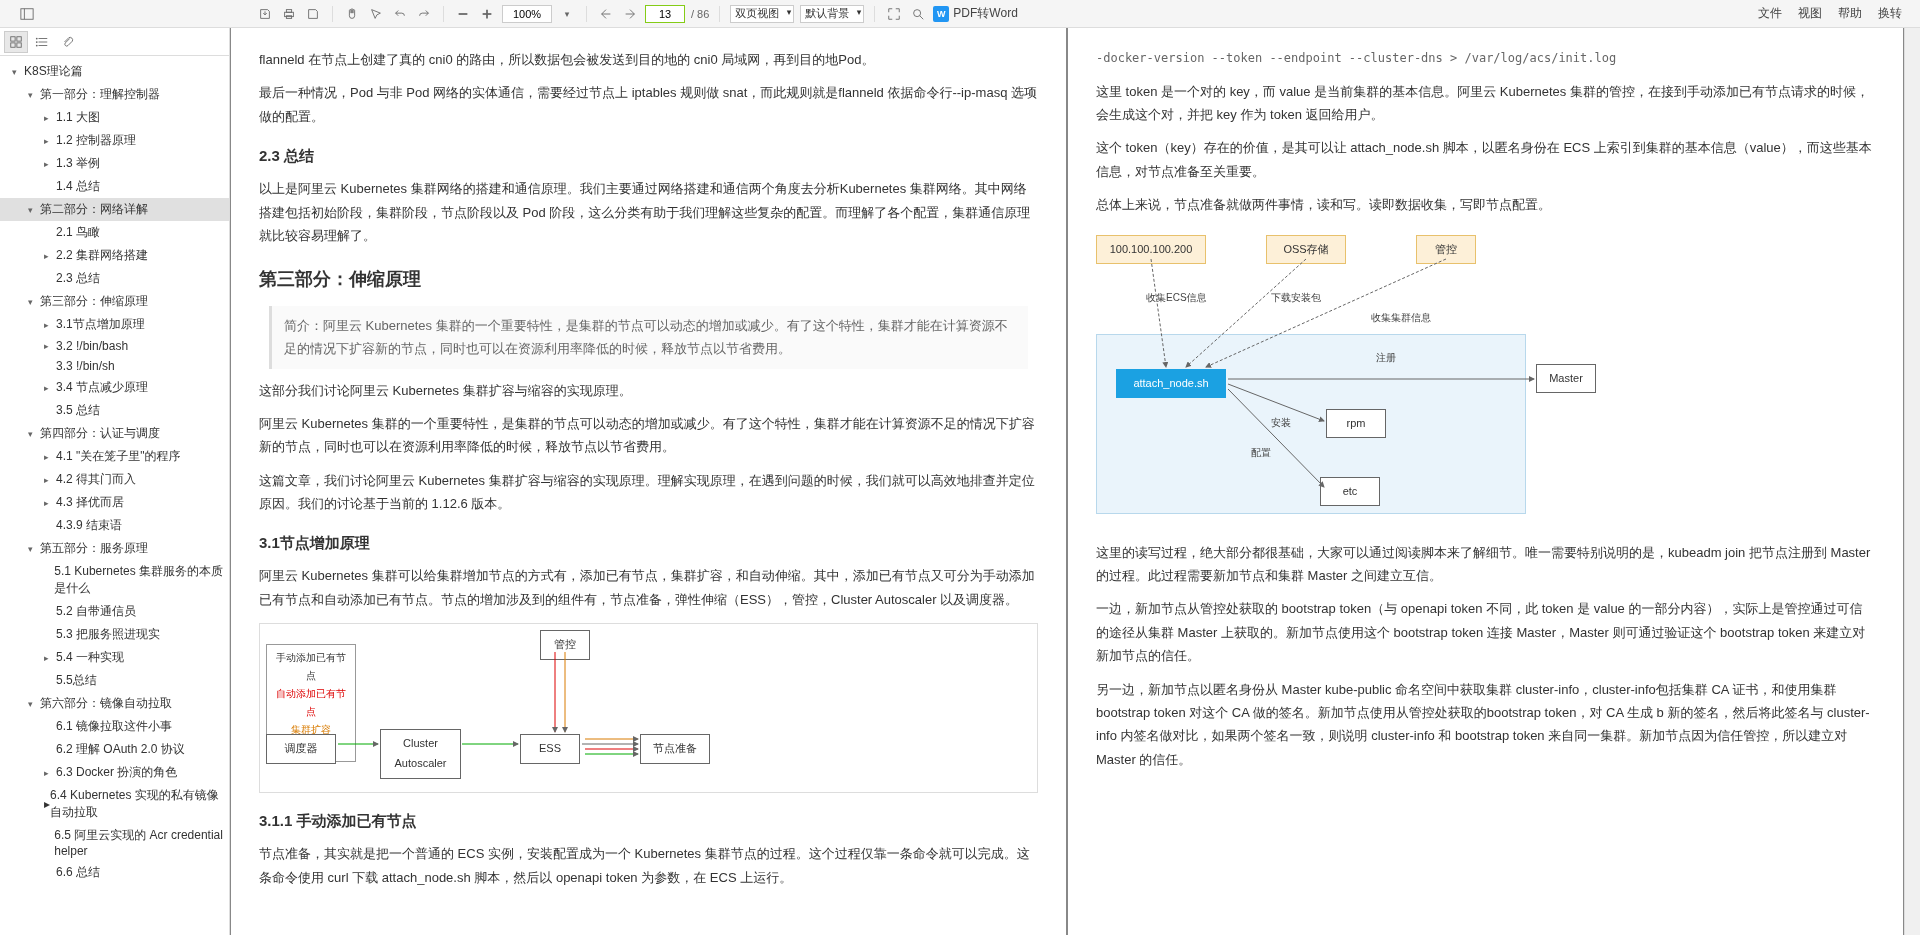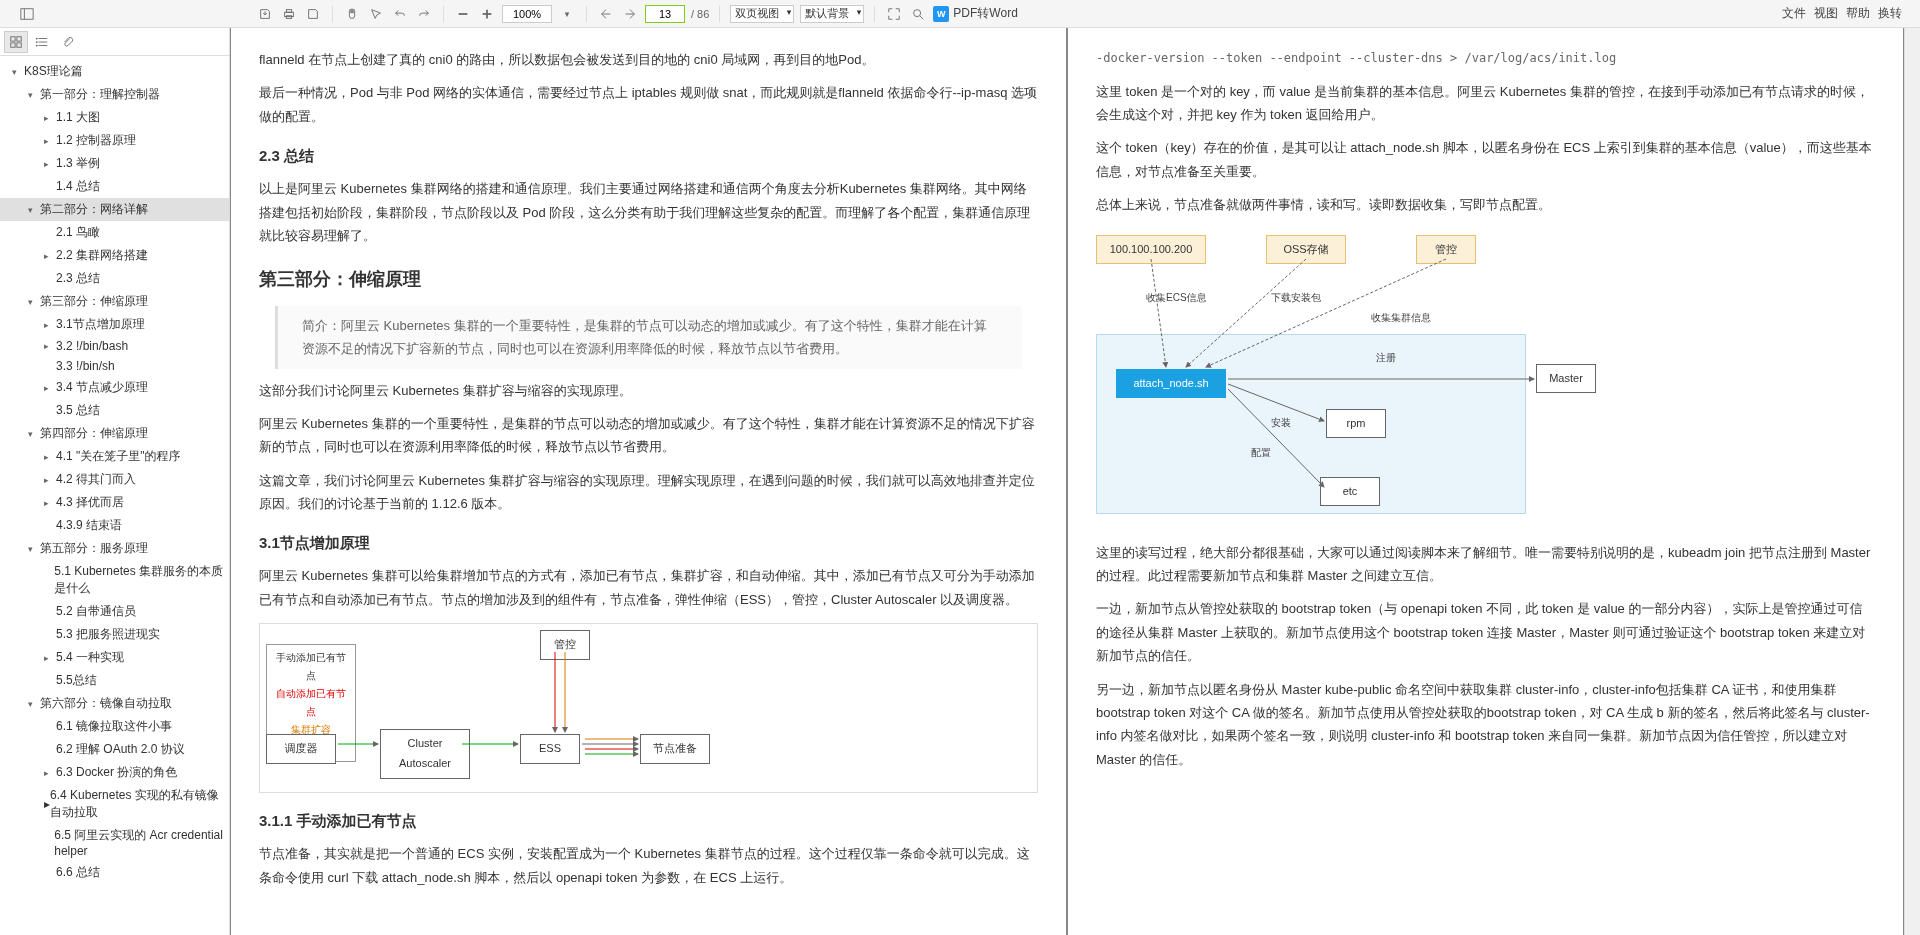--- a/index.html
+++ b/index.html
@@ -1,20 +1,20 @@
 <!DOCTYPE html>
 <html><head>
 <meta charset="utf-8">
 <style>
 *{margin:0;padding:0;box-sizing:border-box;font-family:"Microsoft YaHei",Arial,sans-serif}
 body{background:#fff;font-size:12px;color:#333;overflow:hidden}
 .toolbar{height:28px;background:#f5f5f5;border-bottom:1px solid #ddd;display:flex;align-items:center;padding:0 18px}
 .tb-left{width:230px;display:flex;align-items:center;gap:4px}
 .tb-center{flex:1;display:flex;align-items:center;justify-content:flex-start;gap:8px}
-.tb-right{display:flex;align-items:center;gap:8px}
+.tb-right{display:flex;align-items:center;gap:16px}
 .tb-icon{width:18px;height:18px;display:flex;align-items:center;justify-content:center;cursor:pointer;color:#666}
 .tb-icon svg{width:14px;height:14px}
 .tb-group{display:flex;align-items:center;gap:6px;margin-left:8px}
 .sep{width:1px;height:16px;background:#ddd;margin:0 4px}
 .zoom-input{width:50px;height:18px;border:1px solid #ccc;font-size:11px;text-align:center}
 .page-input{width:40px;height:18px;border:1px solid #84cc16;font-size:11px;text-align:center}
 .page-total{font-size:11px;color:#666}
 .dropdown{height:18px;border:1px solid #ccc;font-size:11px;padding:0 14px 0 4px;background:#fff;position:relative}
 .dropdown::after{content:"▾";position:absolute;right:2px;top:1px;font-size:9px}
 .pdf-word{display:flex;align-items:center;gap:4px;color:#444;cursor:pointer}
@@ -31,21 +31,21 @@
 .toc-exp{width:12px;font-size:9px;color:#666;display:inline-block}
 .toc-bullet{width:12px;font-size:9px;color:#666;display:inline-block}
 .l1{padding-left:12px}
 .l2{padding-left:28px}
 .l3{padding-left:44px}
 .content{flex:1;display:flex;background:#888;overflow:hidden}
 .page{flex:1;background:#fff;margin:0 1px;overflow-y:auto;padding:20px 28px;font-size:13px;line-height:1.8;color:#333}
 .page p{margin-bottom:10px}
 .page h2{font-size:18px;font-weight:bold;margin:16px 0 10px}
 .page h3{font-size:15px;font-weight:bold;margin:14px 0 8px}
-.quote{border-left:3px solid #ddd;background:#fafafa;padding:8px 24px;margin:10px 16px;color:#666}
+.quote{border-left:3px solid #ddd;background:#fafafa;padding:8px 12px;margin:10px 10px;color:#666}
 .code{font-family:Consolas,monospace;color:#666;font-size:12px}
 .diagram{border:1px solid #ddd;padding:10px;margin:12px 0;position:relative;min-height:150px}
 .dbox{position:absolute;border:1px solid #666;background:#fff;padding:4px 8px;font-size:11px;text-align:center}
 .dbox.orange{background:#fdf0d8;border-color:#e8c16c}
 .dbox.blue{background:#1ba1e2;border-color:#1ba1e2;color:#fff}
 .dtext{position:absolute;font-size:10px;color:#444}
 .orange-t{color:#d97b00}
 .red-t{color:#d00}
 .green-t{color:#0a0}
 .scrollbar-track{width:16px;background:#f0f0f0;border-left:1px solid #ddd}
@@ -246,21 +246,21 @@
       <div class="toc-item l3">
           <span class="toc-bullet">▸</span>
           <span>3.4 节点减少原理</span>
         </div>
       <div class="toc-item l3">
           <span class="toc-bullet"></span>
           <span>3.5 总结</span>
         </div>
       <div class="toc-item l2">
           <span class="toc-exp">▾</span>
-          <span>第四部分：伸缩原理</span>
+          <span>第四部分：认证与调度</span>
         </div>
       <div class="toc-item l3">
           <span class="toc-bullet">▸</span>
           <span>4.1 "关在笼子里"的程序</span>
         </div>
       <div class="toc-item l3">
           <span class="toc-bullet">▸</span>
           <span>4.2 得其门而入</span>
         </div>
       <div class="toc-item l3">
@@ -342,21 +342,21 @@
       <p>阿里云 Kubernetes 集群可以给集群增加节点的方式有，添加已有节点，集群扩容，和自动伸缩。其中，添加已有节点又可分为手动添加已有节点和自动添加已有节点。节点的增加涉及到的组件有，节点准备，弹性伸缩（ESS），管控，Cluster Autoscaler 以及调度器。</p>
       <div class="diagram" style="height:170px">
         <div class="dbox" style="left:6px;top:20px;width:90px;font-size:10px;border:1px solid #999">
           <div>手动添加已有节点</div>
           <div class="red-t">自动添加已有节点</div>
           <div class="orange-t">集群扩容</div>
           <div class="green-t">自动伸缩</div>
         </div>
         <div class="dbox" style="left:280px;top:6px;width:50px">管控</div>
         <div class="dbox" style="left:6px;top:110px;width:70px">调度器</div>
-        <div class="dbox" style="left:120px;top:105px;width:90px">Cluster Autoscaler</div>
+        <div class="dbox" style="left:120px;top:105px;width:81px">Cluster Autoscaler</div>
         <div class="dbox" style="left:260px;top:110px;width:60px">ESS</div>
         <div class="dbox" style="left:380px;top:110px;width:70px">节点准备</div>
         <svg style="position:absolute;left:0;top:0;width:100%;height:100%;pointer-events:none">
           <defs>
               <marker id="ah" markerWidth="6" markerHeight="6" refX="5" refY="3" orient="auto">
                 <path d="M0,0 L6,3 L0,6 z" fill="#666"></path>
               </marker>
             </defs>
           <line x1="305" y1="28" x2="305" y2="108" stroke="#d97b00" marker-end="url(#ah)"></line>
           <line x1="295" y1="28" x2="295" y2="108" stroke="#d00" marker-end="url(#ah)"></line>

